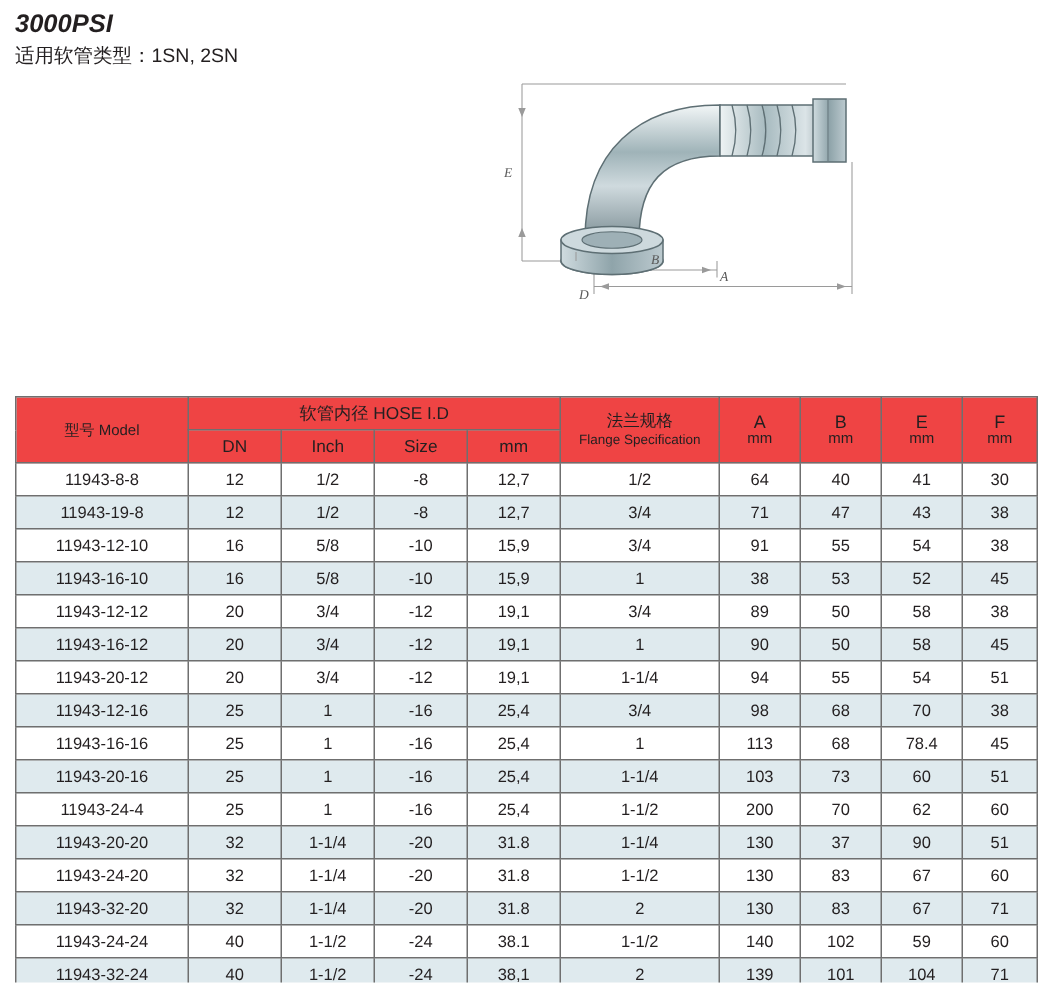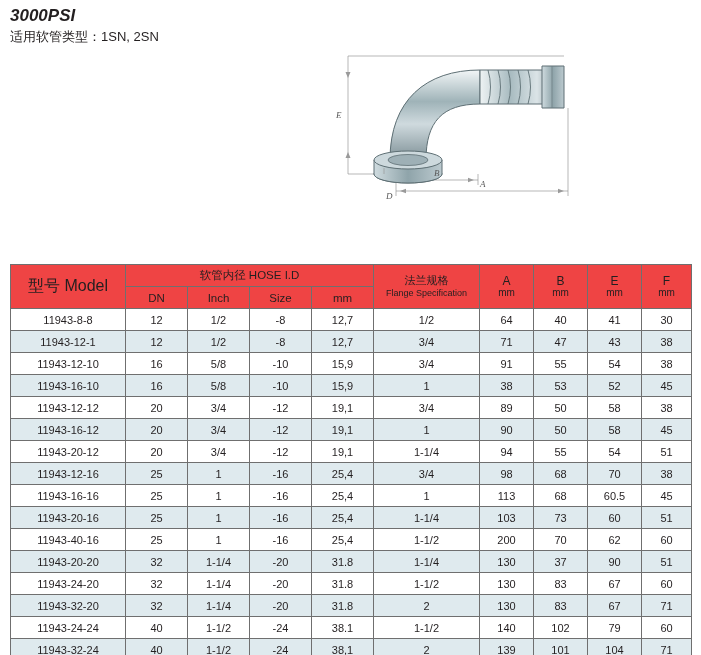--- a/index.html
+++ b/index.html
@@ -72,21 +72,21 @@
     font-weight: normal;
     padding: 0;
     height: 21px;
     color: #231f20;
   }
   table.spec thead th {
     background: #ef4444;
     font-size: 11.5px;
   }
   table.spec thead th.model-head {
-    font-size: 16px;
+    font-size: 10px;
   }
   table.spec thead th.flange-head {
     font-size: 9px;
     line-height: 12px;
   }
   table.spec thead th.flange-head .cn {
     font-size: 11px;
   }
   .unit {
     display: block;
@@ -245,21 +245,21 @@
             <td>1/2</td>
             <td>-8</td>
             <td>12,7</td>
             <td>1/2</td>
             <td>64</td>
             <td>40</td>
             <td>41</td>
             <td>30</td>
           </tr>
           <tr class="alt">
-            <td class="model-cell">11943-12-1</td>
+            <td class="model-cell">11943-19-8</td>
             <td>12</td>
             <td>1/2</td>
             <td>-8</td>
             <td>12,7</td>
             <td>3/4</td>
             <td>71</td>
             <td>47</td>
             <td>43</td>
             <td>38</td>
           </tr>
@@ -337,37 +337,37 @@
           </tr>
           <tr>
             <td class="model-cell">11943-16-16</td>
             <td>25</td>
             <td>1</td>
             <td>-16</td>
             <td>25,4</td>
             <td>1</td>
             <td>113</td>
             <td>68</td>
-            <td>60.5</td>
+            <td>78.4</td>
             <td>45</td>
           </tr>
           <tr class="alt">
             <td class="model-cell">11943-20-16</td>
             <td>25</td>
             <td>1</td>
             <td>-16</td>
             <td>25,4</td>
             <td>1-1/4</td>
             <td>103</td>
             <td>73</td>
             <td>60</td>
             <td>51</td>
           </tr>
           <tr>
-            <td class="model-cell">11943-40-16</td>
+            <td class="model-cell">11943-24-4</td>
             <td>25</td>
             <td>1</td>
             <td>-16</td>
             <td>25,4</td>
             <td>1-1/2</td>
             <td>200</td>
             <td>70</td>
             <td>62</td>
             <td>60</td>
           </tr>
@@ -409,21 +409,21 @@
           </tr>
           <tr>
             <td class="model-cell">11943-24-24</td>
             <td>40</td>
             <td>1-1/2</td>
             <td>-24</td>
             <td>38.1</td>
             <td>1-1/2</td>
             <td>140</td>
             <td>102</td>
-            <td>79</td>
+            <td>59</td>
             <td>60</td>
           </tr>
           <tr class="alt">
             <td class="model-cell">11943-32-24</td>
             <td>40</td>
             <td>1-1/2</td>
             <td>-24</td>
             <td>38,1</td>
             <td>2</td>
             <td>139</td>

